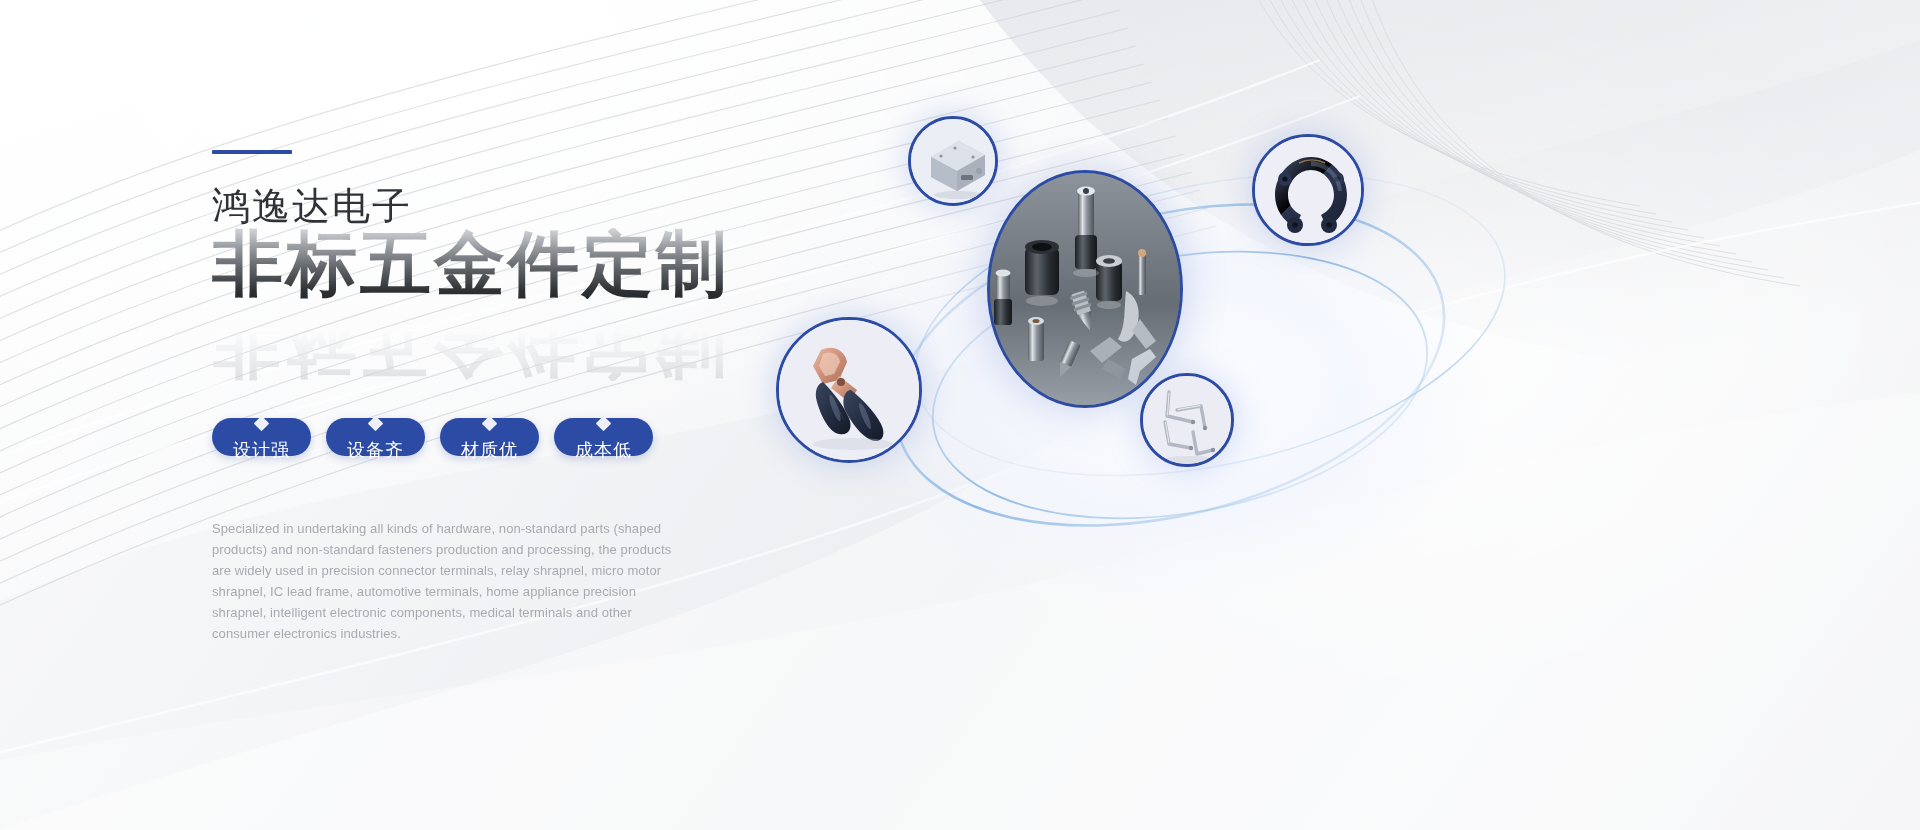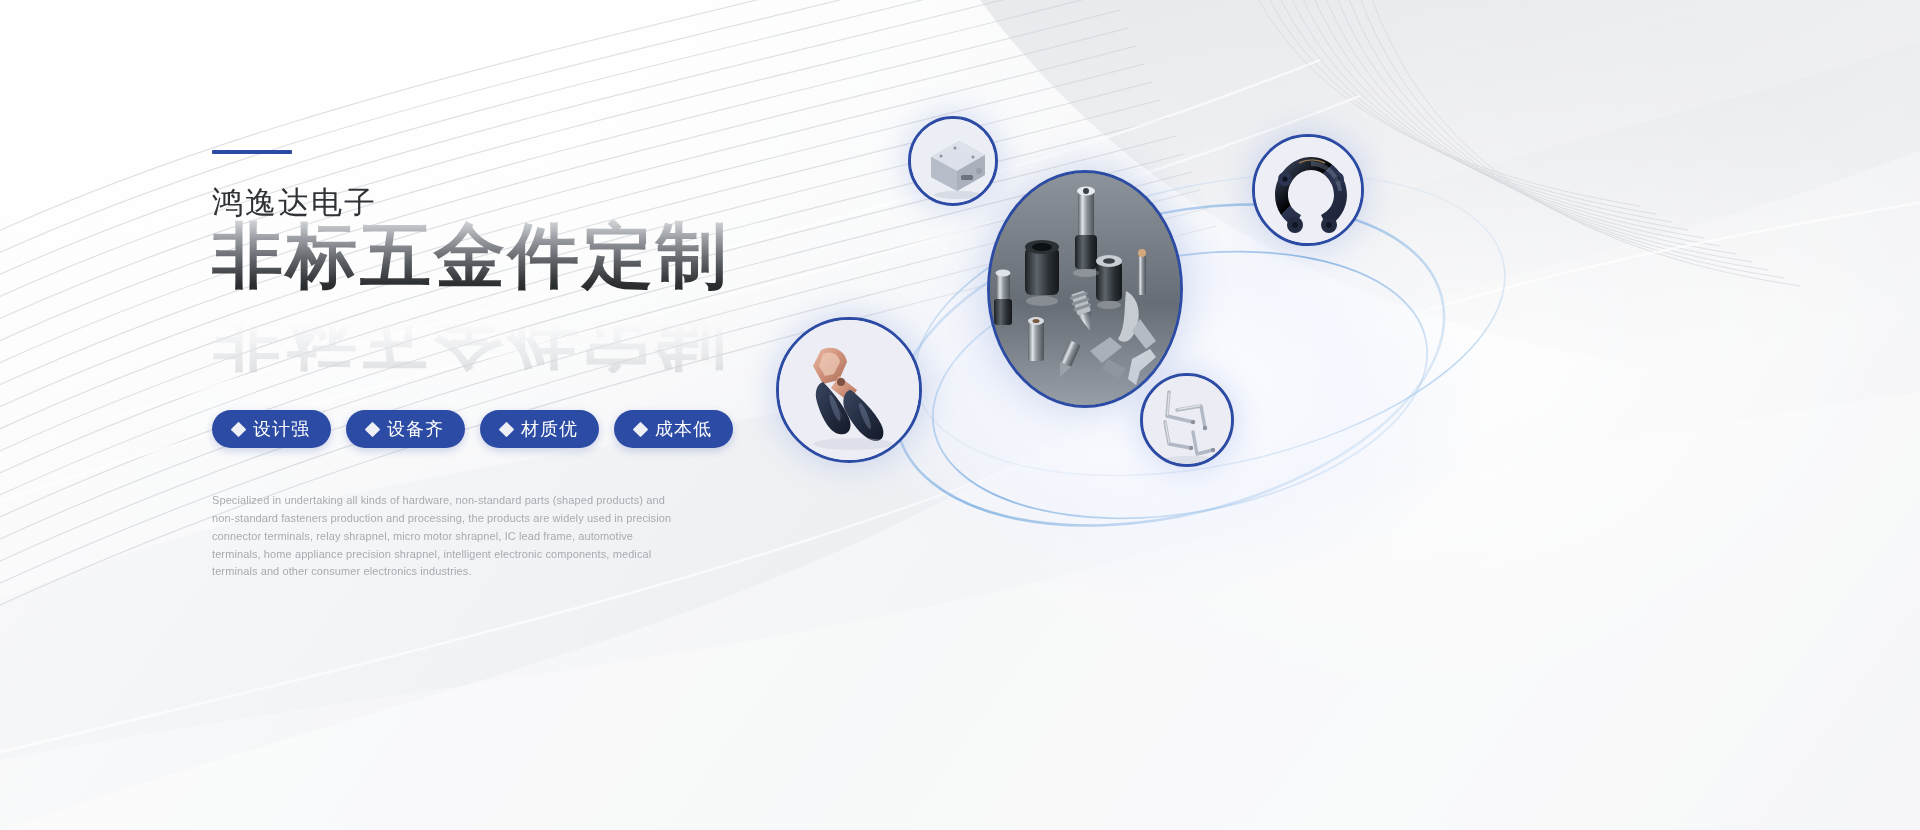--- a/index.html
+++ b/index.html
@@ -25,21 +25,21 @@
 
   
   .left-col{
     position:absolute; left:212px; top:150px; width:560px;
   }
   .accent-bar{
     width:80px; height:4px; background:#2c4ba4; border-radius:1px;
   }
   .brand{
     margin-top:32px;
-    font-size:31px; line-height:1.1; letter-spacing:2px;
+    font-size:38px; line-height:1.1; letter-spacing:2px;
     color:#2f3236; font-weight:400;
   }
   .headline-wrap{ position:relative; height:122px; }
   .headline{
     font-size:71px; font-weight:700; letter-spacing:3px; line-height:1;
     background:linear-gradient(180deg,#d5d7da 0%,#9a9ea3 26%,#5e6266 58%,#2f3235 88%,#26292c 100%);
     -webkit-background-clip:text; background-clip:text;
     -webkit-text-fill-color:transparent; color:transparent;
     display:inline-block; white-space:nowrap;
   }
@@ -57,29 +57,30 @@
 
   .badges{ margin-top:68px; display:flex; gap:15px; }
   .badge{
     display:flex; align-items:center; gap:9px;
     height:38px; padding:0 21px;
     border-radius:19px;
     background:#2c4ba4;
     color:#fff; font-size:18px; letter-spacing:1px;
     white-space:nowrap;
     box-shadow:0 3px 9px rgba(44,75,164,.22);
+    flex-direction:column;
   }
   .badge .dia{
     width:11px; height:11px; background:#eef0f6;
     transform:rotate(45deg); border-radius:1px; flex:0 0 auto;
   }
 
   .desc{
-    margin-top:44px; width:470px;
-    font-size:11px; line-height:1.62; color:#a7abb1; letter-spacing:.1px;
+    margin-top:62px; width:470px;
+    font-size:13px; line-height:1.62; color:#a7abb1; letter-spacing:.1px;
   }
 
   
   .art{ position:absolute; left:740px; top:110px; width:1100px; height:520px; }
   .art-svg{ position:absolute; inset:0; width:1100px; height:520px; }
 
   .bubble{
     position:absolute; border-radius:50%;
     border:3px solid #2c4ba4;
     overflow:hidden;

